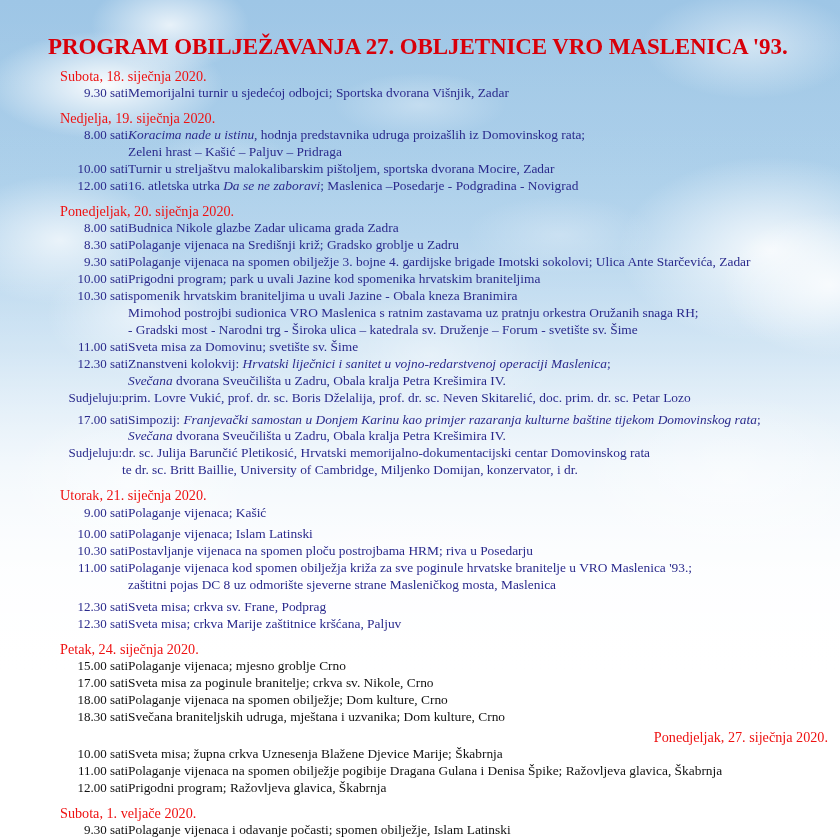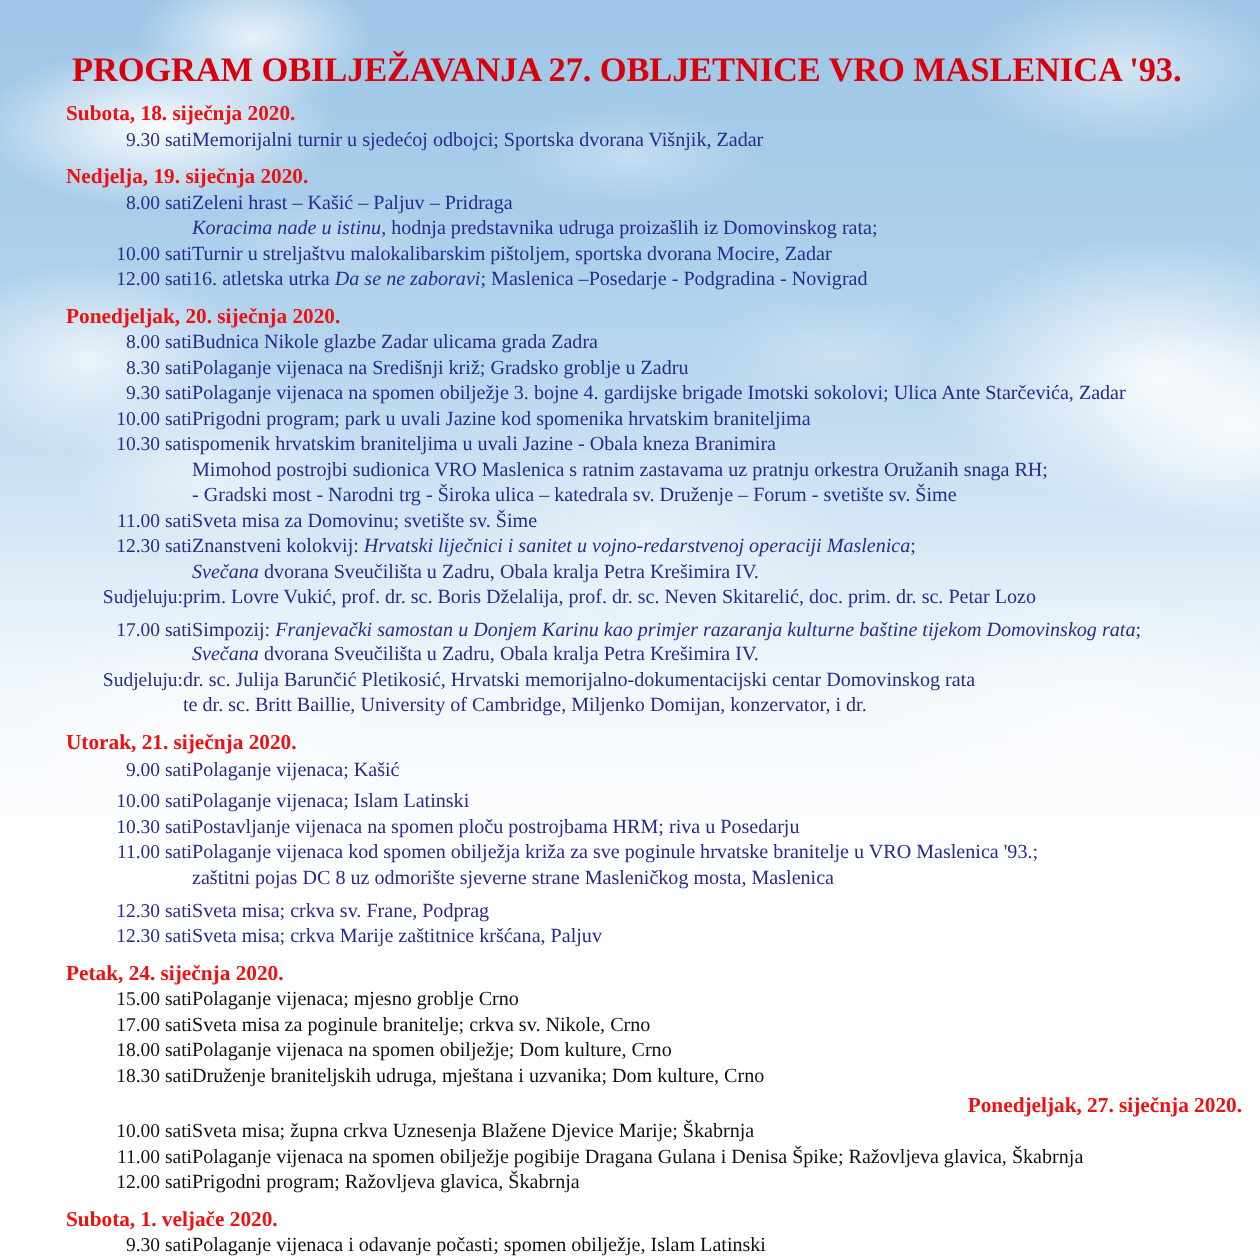--- a/index.html
+++ b/index.html
@@ -67,24 +67,24 @@
     font-weight: bold;
     font-size: 23px;
     letter-spacing: -0.1px;
     line-height: 1.12;
     margin: 0 0 6px 4px;
     white-space: nowrap;
   }
 
   .day-heading {
     color: #ee1111;
-    font-weight: bold;
+    font-weight: normal;
     font-size: 14.2px;
     line-height: 1.28;
-    margin: 7px 0 0 0;
+    margin: 7px 0 0 16px;
   }
   .day-heading.tight { margin-top: 2px; text-align: right; }
 
   .entries { margin: 0; padding: 0; }
 
   .entry {
     display: flex;
     align-items: flex-start;
     line-height: 1.265;
     font-size: 13.4px;
@@ -143,22 +143,22 @@
             <div class="desc">
               <span class="cont">Memorijalni turnir u sjedećoj odbojci; Sportska dvorana Višnjik, Zadar</span>
             </div>
           </div>
         </div>
         <div class="day-heading">Nedjelja, 19. siječnja 2020.</div>
         <div class="entries">
           <div class="entry navy">
             <div class="time">8.00 sati</div>
             <div class="desc">
+              <span class="cont"><span class="it">Koracima nade u istinu</span>, hodnja predstavnika udruga proizašlih iz Domovinskog rata;</span>
               <span class="cont">Zeleni hrast – Kašić – Paljuv – Pridraga</span>
-              <span class="cont"><span class="it">Koracima nade u istinu</span>, hodnja predstavnika udruga proizašlih iz Domovinskog rata;</span>
             </div>
           </div>
           <div class="entry navy">
             <div class="time">10.00 sati</div>
             <div class="desc">
               <span class="cont">Turnir u streljaštvu malokalibarskim pištoljem, sportska dvorana Mocire, Zadar</span>
             </div>
           </div>
           <div class="entry navy">
             <div class="time">12.00 sati</div>
@@ -294,21 +294,21 @@
           </div>
           <div class="entry dark">
             <div class="time">18.00 sati</div>
             <div class="desc">
               <span class="cont">Polaganje vijenaca na spomen obilježje; Dom kulture, Crno</span>
             </div>
           </div>
           <div class="entry dark">
             <div class="time">18.30 sati</div>
             <div class="desc">
-              <span class="cont">Druženje braniteljskih udruga, mještana i uzvanika; Dom kulture, Crno</span>
+              <span class="cont">Svečana braniteljskih udruga, mještana i uzvanika; Dom kulture, Crno</span>
             </div>
           </div>
         </div>
         <div class="day-heading tight">Ponedjeljak, 27. siječnja 2020.</div>
         <div class="entries">
           <div class="entry dark">
             <div class="time">10.00 sati</div>
             <div class="desc">
               <span class="cont">Sveta misa; župna crkva Uznesenja Blažene Djevice Marije; Škabrnja</span>
             </div>

